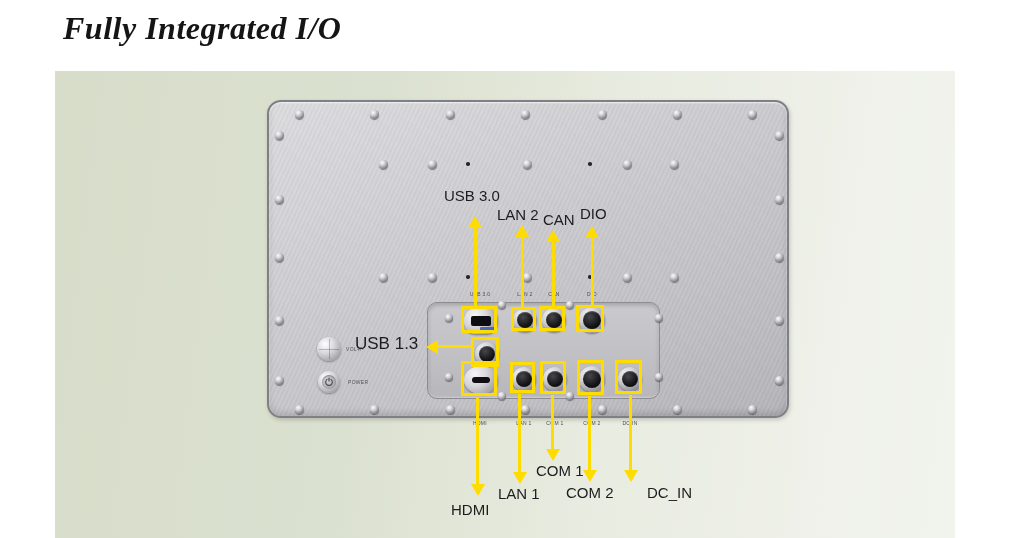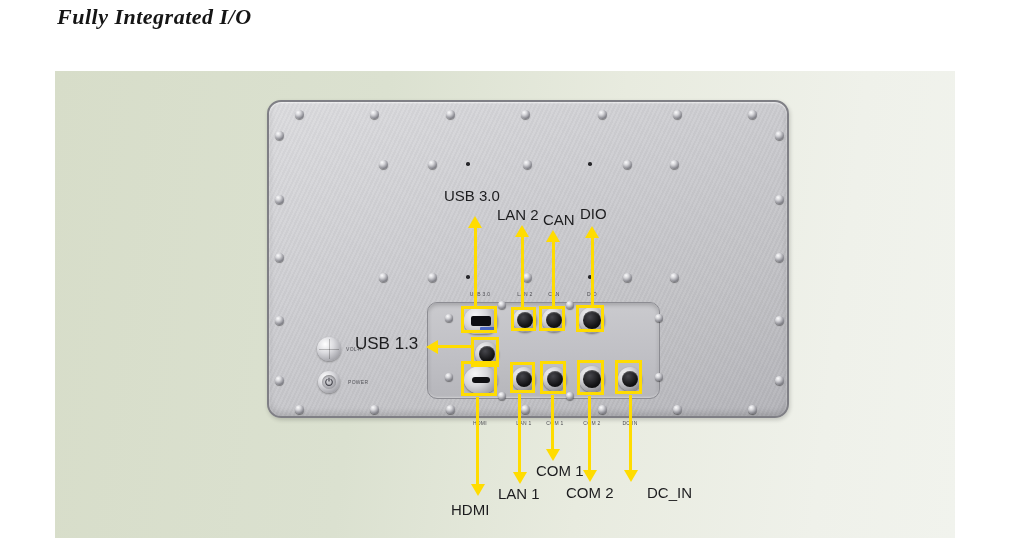--- a/index.html
+++ b/index.html
@@ -1,22 +1,22 @@
 <!DOCTYPE html>
 <html style="--hl: #ffdc00;"><head>
 <meta charset="utf-8">
 <style>
   html,body{margin:0;padding:0;}
   body{background:#ffffff;font-family:"Liberation Sans",sans-serif;}
   #screen{position:relative;width:1024px;height:538px;background:#fff;overflow:hidden;}
 
   .page-title{
-    position:absolute;left:57px;top:4px;margin:0;
+    position:absolute;left:57px;top:4px;margin:6px;
     font-family:"Liberation Serif",serif;font-style:italic;font-weight:bold;
-    font-size:22px;color:#151515;letter-spacing:.5px;text-align:center;
+    font-size:32px;color:#151515;letter-spacing:.5px;text-align:center;
   }
 
   
   .stage{
     position:absolute;left:55px;top:71px;width:900px;height:467px;
     background:linear-gradient(97deg,#d7ddc9 0%,#dbe1d0 35%,#e8ebdf 60%,#eff1ea 85%,#f1f3ed 100%);
   }
 
   
   .panel{

